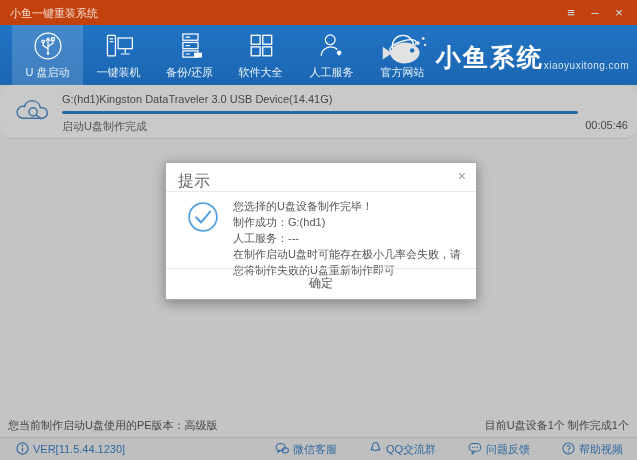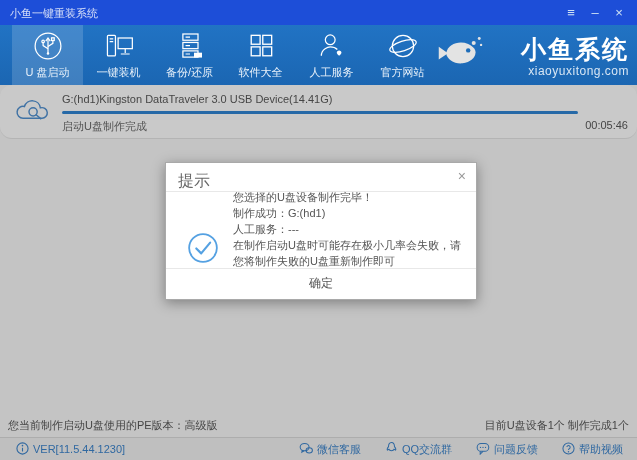--- a/index.html
+++ b/index.html
@@ -2,58 +2,58 @@
 <html><head>
 <meta charset="utf-8">
 <style>
   html,body{margin:0;padding:0;background:#555;}
   .app{
     position:relative;width:637px;height:460px;overflow:hidden;
     font-family:"Liberation Sans","DejaVu Sans",sans-serif;
     background:#efefef;
   }
   
-  .titlebar{position:absolute;top:0;left:0;right:0;height:25px;background:#1d4ed8;}
+  .titlebar{position:absolute;top:0;left:0;right:0;height:25px;background:#c2410c;}
   .titlebar .title{position:absolute;left:10px;top:6px;font-size:11px;color:rgba(255,255,255,.82);}
   .win-controls{position:absolute;right:6px;top:0;height:25px;display:flex;align-items:center;}
   .win-btn{width:24px;height:25px;line-height:25px;text-align:center;color:#cfe3f5;font-size:13px;cursor:default;}
   
   .navbar{position:absolute;top:25px;left:0;right:0;height:60px;
     background:linear-gradient(180deg,#2173c4,#1b66b2);display:flex;padding-left:12px;box-sizing:border-box;}
   .nav-item{width:71px;height:60px;display:flex;flex-direction:column;align-items:center;justify-content:center;gap:3px;color:#e8f1fa;font-size:11px;}
   .nav-item.active{background:rgba(255,255,255,.16);}
   .nav-icon{height:32px;display:flex;align-items:center;}
   .logo{position:absolute;right:8px;top:7px;display:flex;align-items:center;gap:7px;}
-  .logo-txt{display:flex;flex-direction:column;align-items:flex-end;}
+  .logo-txt{display:flex;flex-direction:row;align-items:flex-end;}
   .logo-name{font-size:25px;font-weight:bold;color:#ffffff;letter-spacing:2px;line-height:27px;}
-  .logo-domain{font-size:12px;color:#d7e6f4;letter-spacing:.5px;margin-top:1px;margin-left:36px;}
+  .logo-domain{font-size:10px;color:#d7e6f4;letter-spacing:.5px;margin-top:1px;}
   
   .content{position:absolute;top:85px;left:0;right:0;bottom:0;background:#efefef;}
   .progress-section{position:absolute;top:0;left:0;right:0;height:53px;background:#f6f6f6;border-bottom:1px solid #dcdcdc;border-radius:12px;}
   .cloud{position:absolute;left:14px;top:9px;}
   .device-text{position:absolute;left:62px;top:8px;font-size:11px;color:#555;}
   .progress-track{position:absolute;left:62px;top:26px;width:516px;height:3px;background:#dde4ea;border-radius:2px;overflow:hidden;}
   .progress-fill{height:100%;background:#2f80cc;}
   .status-text{position:absolute;left:62px;top:34px;font-size:11px;color:#666;}
   .elapsed{position:absolute;right:9px;top:34px;font-size:11px;color:#555;}
   
   .status-left{position:absolute;left:8px;bottom:27px;font-size:11px;color:#555;}
   .status-right{position:absolute;right:8px;bottom:27px;font-size:11px;color:#555;}
   .bottombar{position:absolute;left:0;right:0;bottom:0;height:22px;background:#eaeaea;border-top:1px solid #d4d4d4;display:flex;align-items:center;}
   .version{margin-left:16px;display:flex;align-items:center;gap:4px;color:#3a7fc4;font-size:11px;}
-  .bottom-links{margin-left:auto;display:flex;gap:24px;margin-right:14px;}
+  .bottom-links{margin-left:auto;display:flex;gap:32px;margin-right:14px;}
   .blink{display:flex;align-items:center;gap:4px;color:#3a7fc4;font-size:11px;cursor:pointer;}
   
   .overlay{position:absolute;left:0;top:0;right:0;bottom:0;background:rgba(0,0,0,.18);}
   .dialog{position:absolute;left:165px;top:77px;width:312px;height:138px;background:#fff;
     border:1px solid #a9a9a9;box-shadow:0 3px 12px rgba(0,0,0,.35);box-sizing:border-box;}
   .dlg-header{position:relative;height:28px;border-bottom:1px solid #e8e8e8;}
   .dlg-title{position:absolute;left:12px;top:8px;font-size:16px;color:#666;}
   .dlg-close{position:absolute;right:10px;top:5px;font-size:14px;color:#999;cursor:pointer;}
-  .dlg-body{position:absolute;top:28px;left:0;right:0;bottom:30px;display:flex;padding:7px 0 0 20px;box-sizing:border-box;align-items:flex-end;}
+  .dlg-body{position:absolute;top:28px;left:0;right:0;bottom:30px;display:flex;padding:7px 0 0 20px;box-sizing:border-box;}
   .dlg-icon{flex:0 0 34px;padding-top:2px;}
   .dlg-lines{margin-left:13px;font-size:11px;line-height:16px;color:#555;width:230px;}
   .dlg-footer{position:absolute;left:0;right:0;bottom:0;height:30px;border-top:1px solid #e8e8e8;text-align:center;}
   .ok-btn{display:inline-block;line-height:29px;padding:0 22px;font-size:12px;color:#555;cursor:pointer;}
 </style>
 </head>
 <body>
 
 <div class="app">
 

